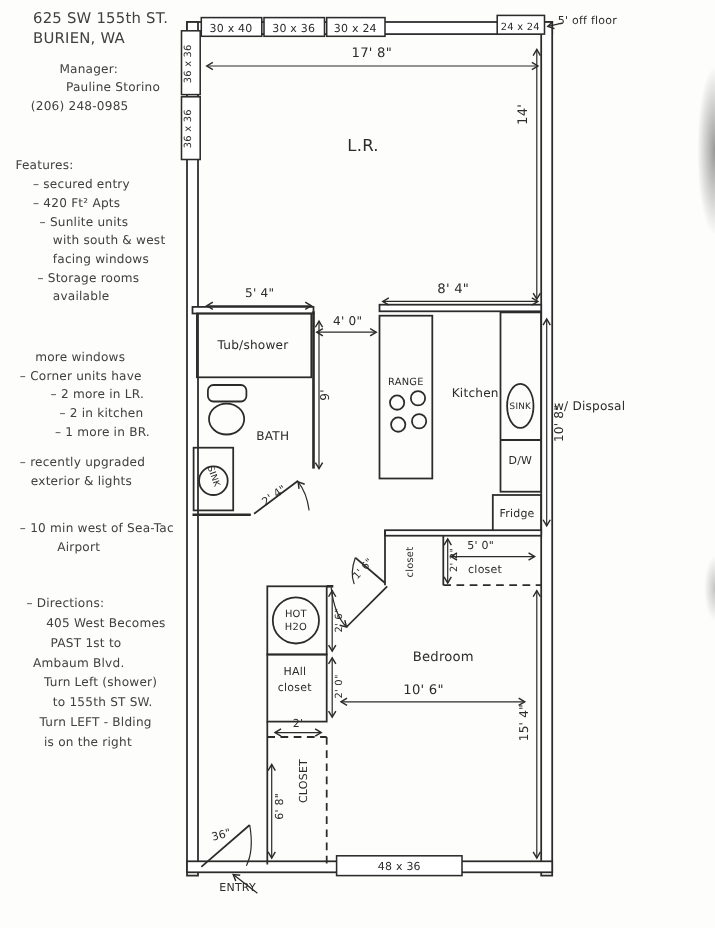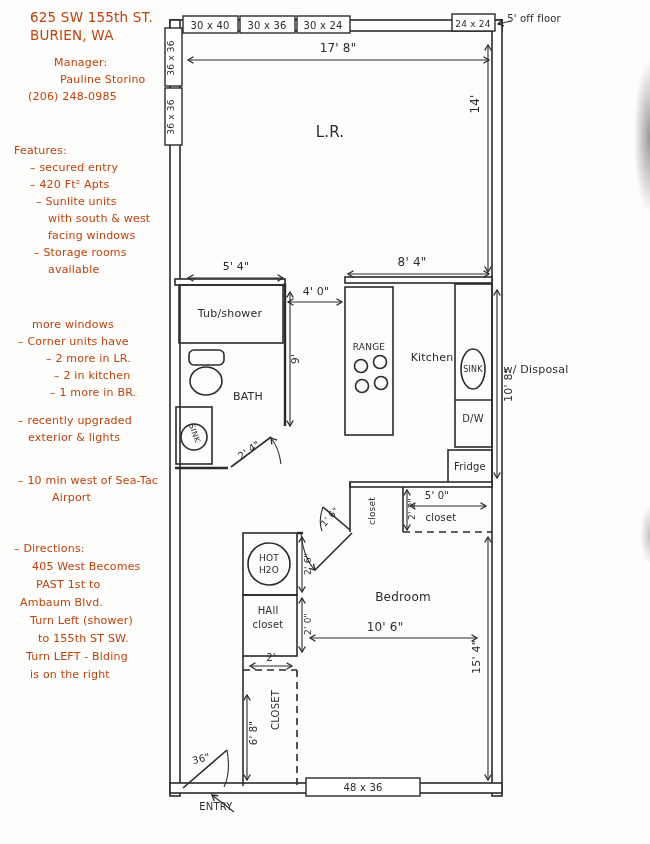--- a/index.html
+++ b/index.html
@@ -1,17 +1,17 @@
 <!DOCTYPE html>
 <html><head>
 <meta charset="utf-8">
 <style>
   html,body{margin:0;padding:0;background:#ddd;}
   .page{position:relative;width:650px;height:844px;background:#fdfdfb;overflow:hidden;
-        font-family:"DejaVu Sans",sans-serif;color:#c2410c;}
+        font-family:"DejaVu Sans",sans-serif;color:#404040;}
   .blk{position:absolute;}
   .ln{white-space:nowrap;letter-spacing:.2px;line-height:17px;font-size:11px;}
   .f14{font-size:13.5px;line-height:18px;}
   .lh18 .ln{line-height:18px;}
   .plan{position:absolute;left:0;top:0;}
   .smudge{position:absolute;right:0;top:62px;width:16px;height:150px;
           background:radial-gradient(ellipse at right,rgba(70,70,70,.55),rgba(120,120,120,0) 72%);}
   .smudge2{position:absolute;right:0;top:505px;width:10px;height:60px;
           background:radial-gradient(ellipse at right,rgba(90,90,90,.35),rgba(120,120,120,0) 70%);}
   svg text{font-family:"DejaVu Sans",sans-serif;fill:#2b2b2b;letter-spacing:.2px;}
@@ -62,21 +62,21 @@
   <div class="blk" style="left:18px;top:412px">
     <div class="ln">– recently upgraded</div>
     <div class="ln" style="padding-left:10px">exterior &amp; lights</div>
   </div>
 
   <div class="blk" style="left:18px;top:472px">
     <div class="ln">– 10 min west of Sea-Tac</div>
     <div class="ln" style="padding-left:34px">Airport</div>
   </div>
 
-  <div class="blk lh18" style="left:14px;top:540px">
+  <div class="blk lh18" style="left:24px;top:540px">
     <div class="ln">– Directions:</div>
     <div class="ln" style="padding-left:18px">405 West Becomes</div>
     <div class="ln" style="padding-left:22px">PAST 1st to</div>
     <div class="ln" style="padding-left:6px">Ambaum Blvd.</div>
     <div class="ln" style="padding-left:16px">Turn Left (shower)</div>
     <div class="ln" style="padding-left:24px">to 155th ST SW.</div>
     <div class="ln" style="padding-left:12px">Turn LEFT - Blding</div>
     <div class="ln" style="padding-left:16px">is on the right</div>
   </div>
 

